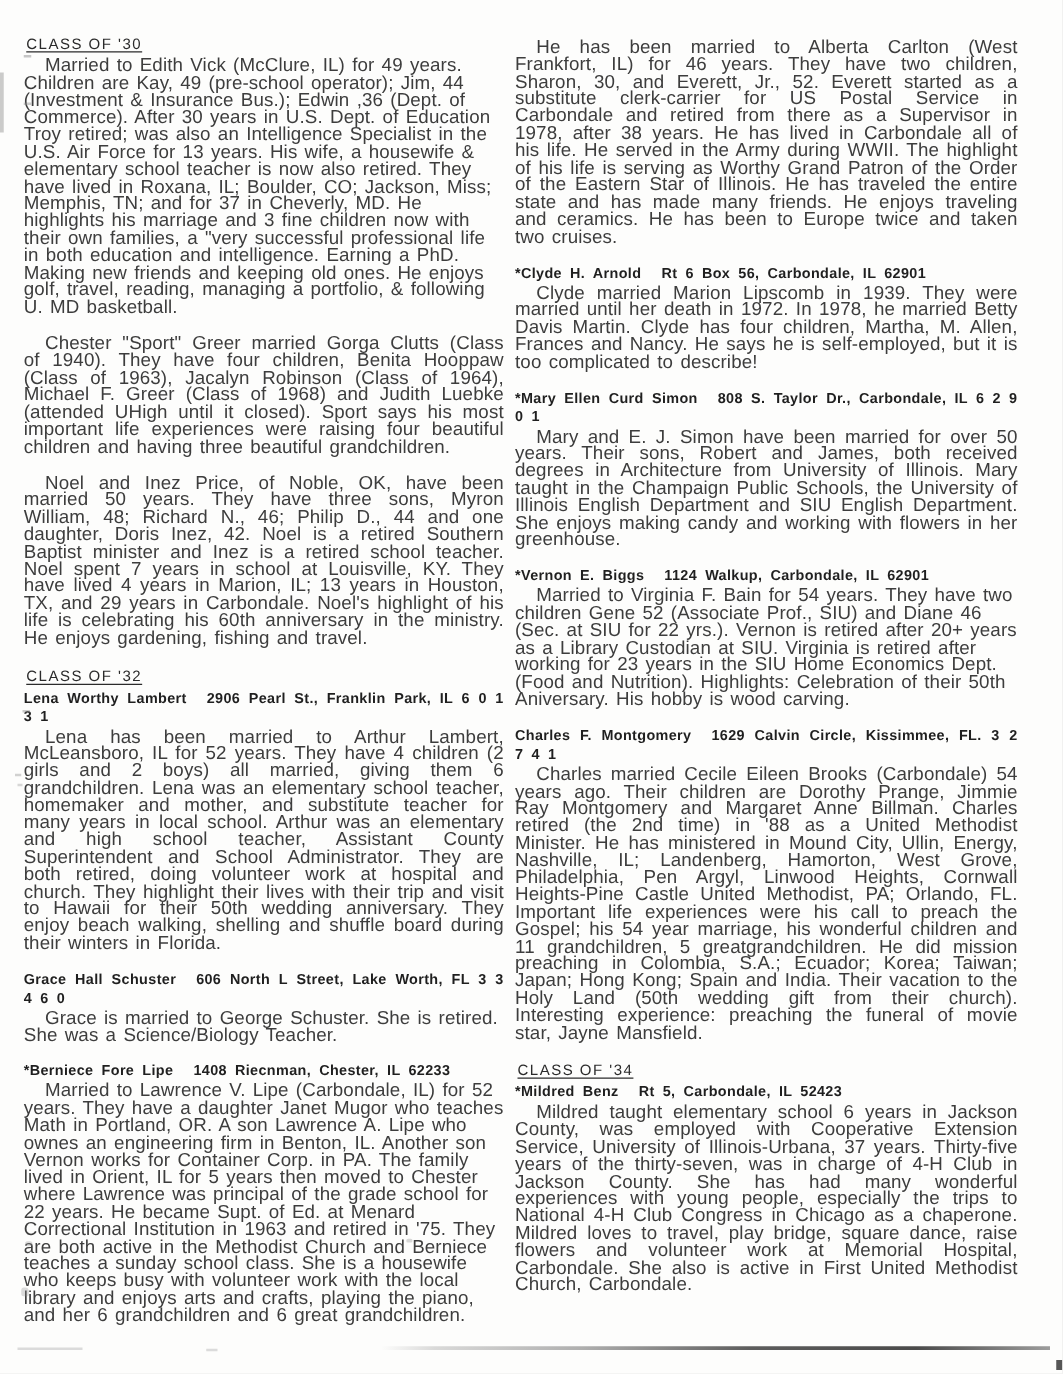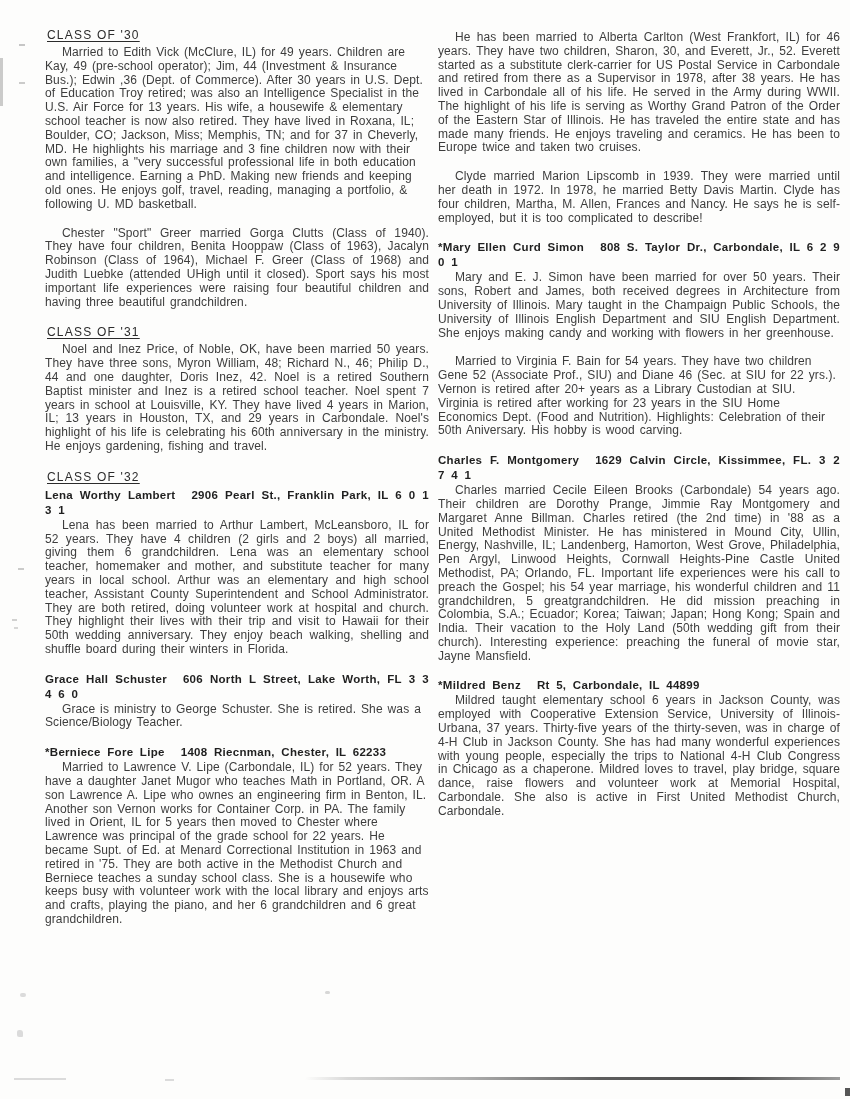--- a/index.html
+++ b/index.html
@@ -6,21 +6,21 @@
   .page{
     position:relative;
     width:850px;height:1099px;
     background:#fdfdfc;
     overflow:hidden;
     font-family:"Liberation Sans","DejaVu Sans",sans-serif;
     color:#333;
   }
   .columns{
     display:flex;
-    padding:26px 0 0 45px;
+    padding:26px 0 0 19px;
     gap:9px;
   }
   .column{box-sizing:border-box;}
   .col-left{width:384px;}
   .col-right{width:402px;padding-top:5px;}
 
   .class-header{
     font-size:12px;
     letter-spacing:1.2px;
     color:#2b2b2b;
@@ -37,21 +37,21 @@
     font-size:11.5px;
     line-height:15px;
     color:#1f1f1f;
     word-spacing:3px;
     letter-spacing:0.3px;
     text-align:justify;
   }
   .head-gap{display:inline-block;width:16px;}
   .entry-body{
     margin:0;
-    font-size:12px;
+    font-size:15px;
     line-height:13.8px;
     color:#3d3d3d;
     text-indent:17px;
     letter-spacing:0.1px;
     word-spacing:1.5px;
   }
   .entry-body.justify{text-align:justify;}
 
   
   .artifact{position:absolute;background:#8f8f8f;}
@@ -84,58 +84,60 @@
 <div class="page">
   <div class="columns">
     <div class="column col-left">
         <div class="class-header">CLASS OF '30</div>
         <div class="entry">
           <p class="entry-body">Married to Edith Vick (McClure, IL) for 49 years.  Children are Kay, 49 (pre-school operator); Jim, 44 (Investment &amp; Insurance Bus.); Edwin ,36 (Dept. of Commerce).  After 30 years in U.S. Dept. of Education Troy retired; was also an Intelligence Specialist in the U.S. Air Force for 13 years.  His wife, a housewife &amp; elementary school teacher is now also retired.  They have lived in Roxana, IL; Boulder, CO; Jackson, Miss; Memphis, TN; and for 37 in Cheverly, MD.  He highlights his marriage and 3 fine children now with their own families, a "very successful professional life in both education and intelligence.  Earning a PhD. Making new friends and keeping old ones.  He enjoys golf, travel, reading, managing a portfolio, &amp; following U. MD basketball.</p>
         </div>
         <div class="entry">
           <p class="entry-body justify">Chester "Sport" Greer married Gorga Clutts (Class of 1940). They have four children, Benita Hooppaw (Class of 1963), Jacalyn Robinson (Class of 1964), Michael F. Greer (Class of 1968) and Judith Luebke (attended UHigh until it closed). Sport says his most important life experiences were raising four beautiful children and having three beautiful grandchildren.</p>
         </div>
-        <div class="class-header">CLASS OF '31</div>
         <div class="entry">
           <p class="entry-body justify">Noel and Inez Price, of Noble, OK, have been married 50 years. They have three sons, Myron William, 48; Richard N., 46; Philip D., 44 and one daughter, Doris Inez, 42. Noel is a retired Southern Baptist minister and Inez is a retired school teacher. Noel spent 7 years in school at Louisville, KY. They have lived 4 years in Marion, IL; 13 years in Houston, TX, and 29 years in Carbondale. Noel's highlight of his life is celebrating his 60th anniversary in the ministry. He enjoys gardening, fishing and travel.</p>
         </div>
         <div class="class-header">CLASS OF '32</div>
         <div class="entry">
           <p class="entry-head"><span>Lena Worthy Lambert</span><span class="head-gap"></span><span>2906 Pearl St., Franklin Park, IL 6 0 1 3 1</span></p>
           <p class="entry-body justify">Lena has been married to Arthur Lambert, McLeansboro, IL for 52 years. They have 4 children (2 girls and 2 boys) all married, giving them 6 grandchildren. Lena was an elementary school teacher, homemaker and mother, and substitute teacher for many years in local school. Arthur was an elementary and high school teacher, Assistant County Superintendent and School Administrator. They are both retired, doing volunteer work at hospital and church. They highlight their lives with their trip and visit to Hawaii for their 50th wedding anniversary. They enjoy beach walking, shelling and shuffle board during their winters in Florida.</p>
         </div>
         <div class="entry">
           <p class="entry-head"><span>Grace Hall Schuster</span><span class="head-gap"></span><span>606 North L Street, Lake Worth, FL 3 3 4 6 0</span></p>
-          <p class="entry-body">Grace is ministry to George Schuster.  She is retired. She was a Science/Biology  Teacher.</p>
+          <p class="entry-body">Grace is married to George Schuster.  She is retired. She was a Science/Biology  Teacher.</p>
         </div>
         <div class="entry">
           <p class="entry-head"><span>*Berniece Fore Lipe</span><span class="head-gap"></span><span>1408 Riecnman, Chester, IL 62233</span></p>
           <p class="entry-body">Married to Lawrence V. Lipe (Carbondale, IL) for 52 years.  They have a daughter Janet Mugor who teaches Math in Portland, OR. A son Lawrence A. Lipe who ownes an engineering firm in Benton, IL. Another son Vernon works for Container Corp. in PA.  The family lived in Orient, IL for 5 years then moved to Chester where  Lawrence was principal of the grade school for 22 years.  He became Supt. of Ed. at Menard Correctional Institution in 1963 and retired in '75.  They are both active in the Methodist Church and Berniece teaches a sunday school class.  She is a housewife who keeps busy with volunteer work with the local library and enjoys arts and crafts, playing the piano, and her 6 grandchildren and 6 great grandchildren.</p>
         </div>
       </div>
     <div class="column col-right">
         <div class="entry">
           <p class="entry-body justify">He has been married to Alberta Carlton (West Frankfort, IL) for 46 years. They have two children, Sharon, 30, and Everett, Jr., 52. Everett started as a substitute clerk-carrier for US Postal Service in Carbondale and retired from there as a Supervisor in 1978, after 38 years. He has lived in Carbondale all of his life. He served in the Army during WWII. The highlight of his life is serving as Worthy Grand Patron of the Order of the Eastern Star of Illinois. He has traveled the entire state and has made many friends. He enjoys traveling and ceramics. He has been to Europe twice and taken two cruises.</p>
         </div>
         <div class="entry">
+          <p class="entry-head"><span>*Clyde H. Arnold</span><span class="head-gap"></span><span>Rt 6 Box 56, Carbondale, IL 62901</span></p>
           <p class="entry-body justify">Clyde married Marion Lipscomb in 1939. They were married until her death in 1972. In 1978, he married Betty Davis Martin. Clyde has four children, Martha, M. Allen, Frances and Nancy. He says he is self-employed, but it is too complicated to describe!</p>
         </div>
         <div class="entry">
           <p class="entry-head"><span>*Mary Ellen Curd Simon</span><span class="head-gap"></span><span>808 S. Taylor Dr., Carbondale, IL 6 2 9 0 1</span></p>
           <p class="entry-body justify">Mary and E. J. Simon have been married for over 50 years. Their sons, Robert and James, both received degrees in Architecture from University of Illinois. Mary taught in the Champaign Public Schools, the University of Illinois English Department and SIU English Department. She enjoys making candy and working with flowers in her greenhouse.</p>
         </div>
         <div class="entry">
+          <p class="entry-head"><span>*Vernon E. Biggs</span><span class="head-gap"></span><span>1124 Walkup, Carbondale, IL 62901</span></p>
           <p class="entry-body">Married to Virginia F. Bain for 54 years.  They have two children Gene 52 (Associate Prof., SIU) and Diane 46 (Sec. at SIU for 22 yrs.).  Vernon is retired after 20+ years as a Library Custodian at SIU.  Virginia is retired after working for 23 years in the SIU Home Economics Dept. (Food and Nutrition).  Highlights: Celebration of their 50th Aniversary.  His hobby is wood carving.</p>
         </div>
         <div class="entry">
           <p class="entry-head"><span>Charles F. Montgomery</span><span class="head-gap"></span><span>1629 Calvin Circle, Kissimmee, FL. 3 2 7 4 1</span></p>
           <p class="entry-body justify">Charles married Cecile Eileen Brooks (Carbondale) 54 years ago. Their children are Dorothy Prange, Jimmie Ray Montgomery and Margaret Anne Billman. Charles retired (the 2nd time) in '88 as a United Methodist Minister. He has ministered in Mound City, Ullin, Energy, Nashville, IL; Landenberg, Hamorton, West Grove, Philadelphia, Pen Argyl, Linwood Heights, Cornwall Heights-Pine Castle United Methodist, PA; Orlando, FL. Important life experiences were his call to preach the Gospel; his 54 year marriage, his wonderful children and 11 grandchildren, 5 greatgrandchildren. He did mission preaching in Colombia, S.A.; Ecuador; Korea; Taiwan; Japan; Hong Kong; Spain and India. Their vacation to the Holy Land (50th wedding gift from their church). Interesting experience: preaching the funeral of movie star, Jayne Mansfield.</p>
         </div>
+        <div class="class-header">CLASS OF '34</div>
         <div class="entry">
-          <p class="entry-head"><span>*Mildred Benz</span><span class="head-gap"></span><span>Rt 5, Carbondale, IL 44899</span></p>
+          <p class="entry-head"><span>*Mildred Benz</span><span class="head-gap"></span><span>Rt 5, Carbondale, IL 52423</span></p>
           <p class="entry-body justify">Mildred taught elementary school 6 years in Jackson County, was employed with Cooperative Extension Service, University of Illinois-Urbana, 37 years. Thirty-five years of the thirty-seven, was in charge of 4-H Club in Jackson County. She has had many wonderful experiences with young people, especially the trips to National 4-H Club Congress in Chicago as a chaperone. Mildred loves to travel, play bridge, square dance, raise flowers and volunteer work at Memorial Hospital, Carbondale. She also is active in First United Methodist Church, Carbondale.</p>
         </div>
       </div>
   </div>
 
   <div class="artifact edge-band"></div>
   <div class="artifact dash-a"></div>
   <div class="artifact dash-b"></div>
   <div class="artifact dash-c"></div>
   <div class="artifact dash-d"></div>

